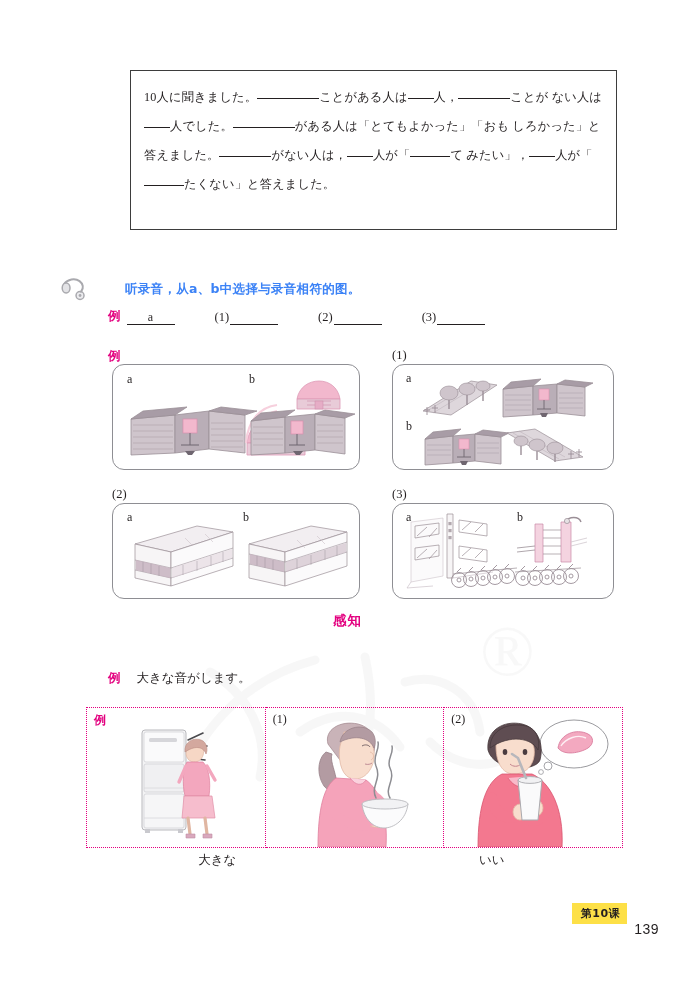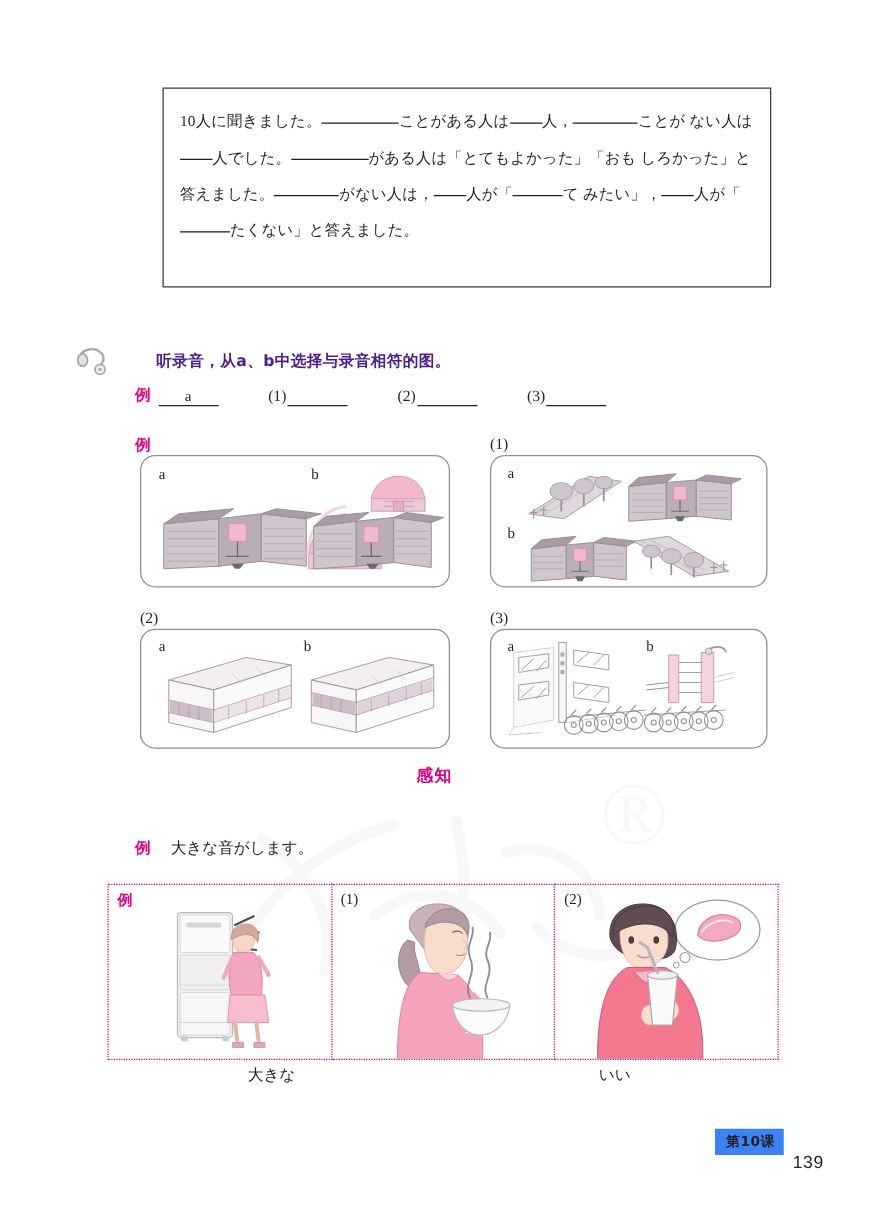--- a/index.html
+++ b/index.html
@@ -115,21 +115,21 @@
   }
   .headphone-icon {
     width: 28px;
     height: 26px;
     flex: 0 0 auto;
   }
   .instr-text {
     font-size: 12.5px;
     font-weight: bold;
     font-family: "DejaVu Sans", "Liberation Sans", sans-serif;
-    color: #4c1d95;
+    color: #3b82f6;
     letter-spacing: 0.3px;
     padding-left: 32px;
   }
 
   
   .answer-row {
     position: absolute;
     left: 108px;
     top: 308px;
     display: flex;
@@ -265,21 +265,21 @@
   
   .footer {
     position: absolute;
     right: 36px;
     top: 890px;
     display: flex;
     align-items: center;
     z-index: 4;
   }
   .footer-tab {
-    background: #3b82f6;
+    background: #fde047;
     color: #231f20;
     font-size: 11px;
     font-weight: bold;
     font-family: "DejaVu Sans", "Liberation Sans", sans-serif;
     padding: 3px 7px 3px 9px;
     letter-spacing: 0.5px;
   }
   .footer-page {
     font-size: 14px;
     font-family: "Liberation Sans", sans-serif;

